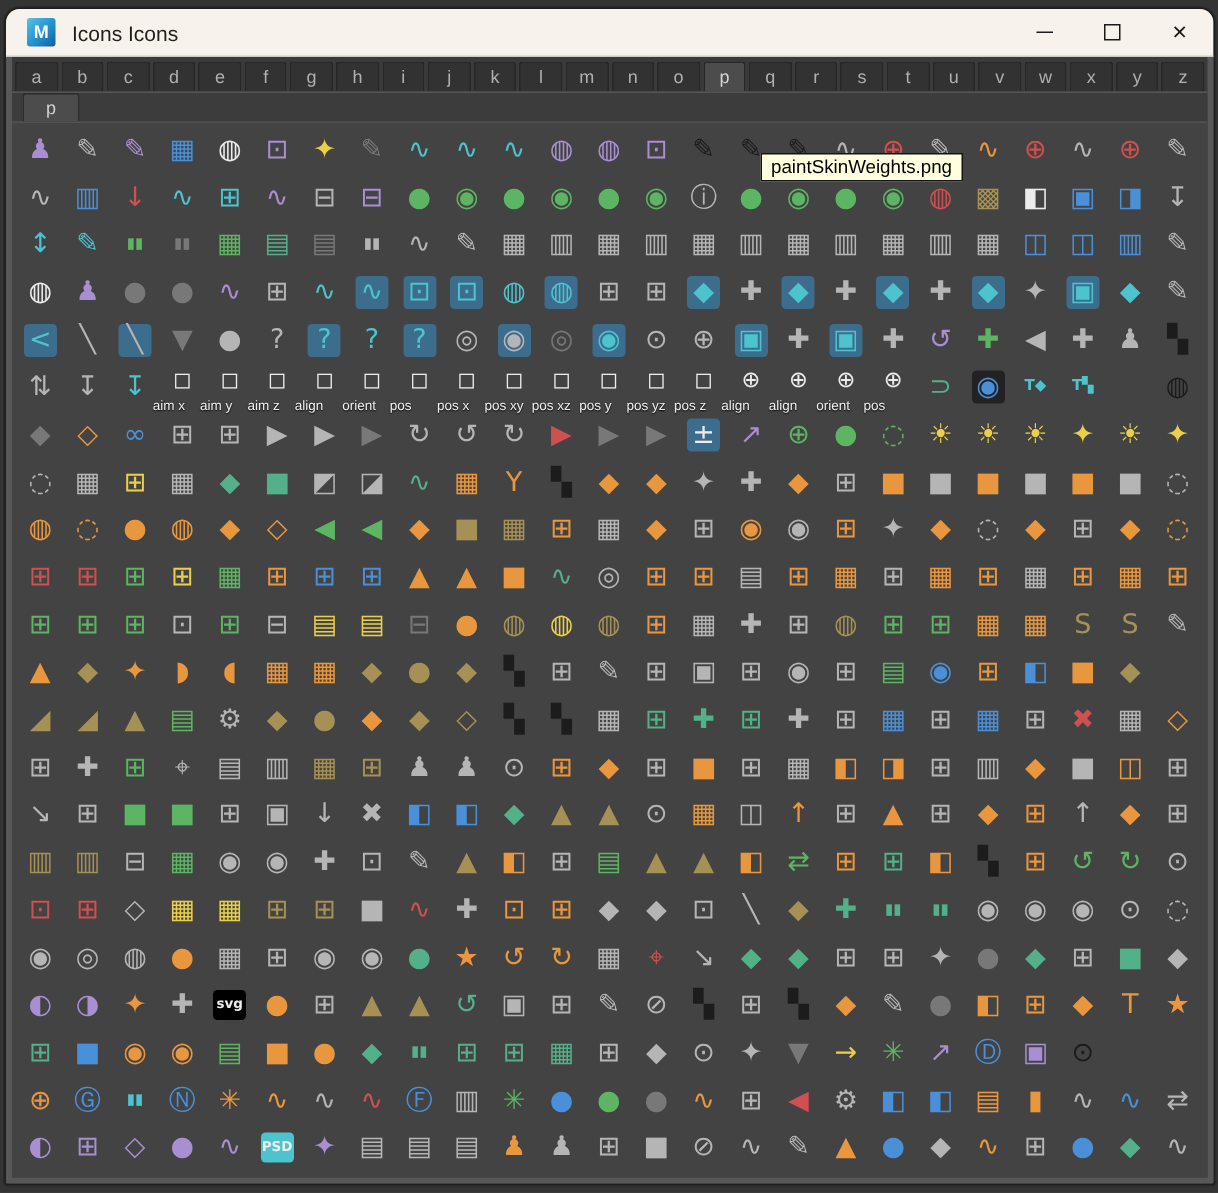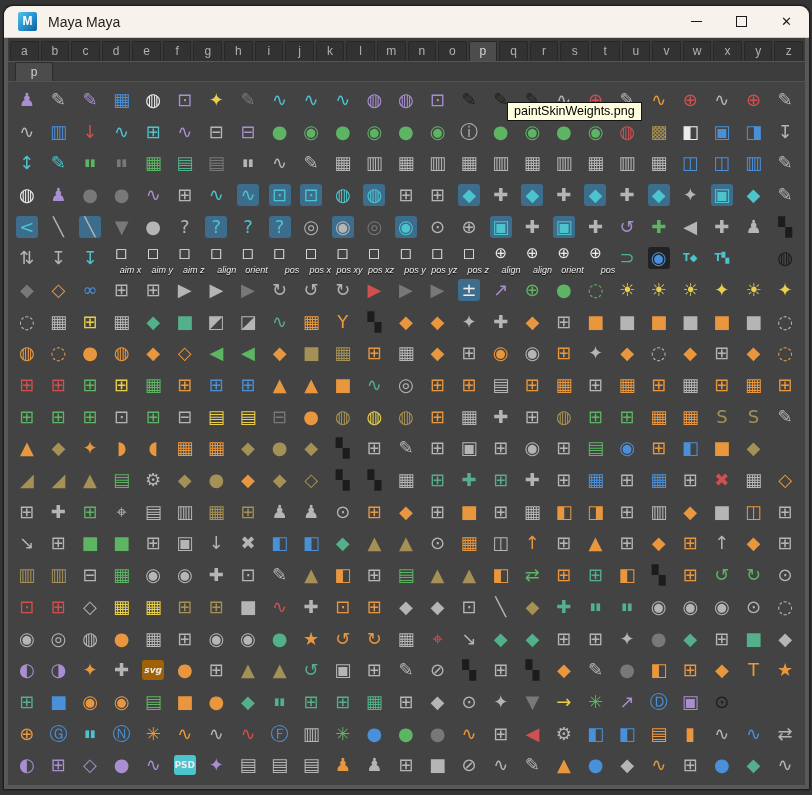--- a/index.html
+++ b/index.html
@@ -52,38 +52,38 @@
   }
   .cell{position:relative;display:flex;align-items:center;justify-content:center;cursor:default;}
   .glyph{
     font-family:"DejaVu Sans",sans-serif;font-size:18px;line-height:1;
     display:flex;align-items:center;justify-content:center;min-width:20px;min-height:20px;
   }
   .glyph.tile{border-radius:3px;width:22px;height:22px;}
   .glyph.txt{font-size:10px;font-weight:bold;letter-spacing:0;}
   .glyph.badge{border-radius:3px;width:22px;height:16px;font-size:9px;}
   .lbl{
-    position:absolute;left:-4px;right:-4px;bottom:-1px;text-align:right;
-    font-size:9px;color:#f0f0f0;text-shadow:0 1px 1px #000;white-space:nowrap;font-style:italic;
+    position:absolute;left:-4px;right:-4px;bottom:-1px;text-align:left;
+    font-size:9px;color:#f0f0f0;text-shadow:0 1px 1px #000;white-space:nowrap;
   }
   .cell.labeled .glyph{transform:translateY(-5px);font-size:15px;}
   
   .tooltip{
     position:absolute;left:503px;top:96px;background:#ffffdf;border:1px solid #141414;
     color:#000;font-size:12.5px;padding:1px 6px 2px;white-space:nowrap;z-index:5;
   }
 </style>
 </head>
 <body>
 
 <div class="window">
 
   <div class="titlebar">
     <div class="logo">M</div>
-    <div class="title-text">Maya Maya</div>
+    <div class="title-text">Icons Icons</div>
     <div class="controls">
       <button class="ctl">
           <span class="minline"></span>
         </button>
       <button class="ctl">
           <span class="maxbox"></span>
         </button>
       <button class="ctl">
           <span>✕</span>
         </button>
@@ -1494,21 +1494,21 @@
               <div class="cell">
                 <span class="glyph" style="color: rgb(169, 143, 209);">◑</span>
               </div>
               <div class="cell">
                 <span class="glyph" style="color: rgb(233, 151, 63);">✦</span>
               </div>
               <div class="cell">
                 <span class="glyph" style="color: rgb(181, 181, 181);">✚</span>
               </div>
               <div class="cell">
-                <span class="glyph badge txt" style="color: rgb(236, 236, 236); background: #a16207; font-style: italic;">svg</span>
+                <span class="glyph badge txt" style="color: rgb(236, 236, 236); background: #000000;">svg</span>
               </div>
               <div class="cell">
                 <span class="glyph" style="color: rgb(233, 151, 63);">●</span>
               </div>
               <div class="cell">
                 <span class="glyph" style="color: rgb(181, 181, 181);">⊞</span>
               </div>
               <div class="cell">
                 <span class="glyph" style="color: rgb(165, 145, 85);">▲</span>
               </div>

